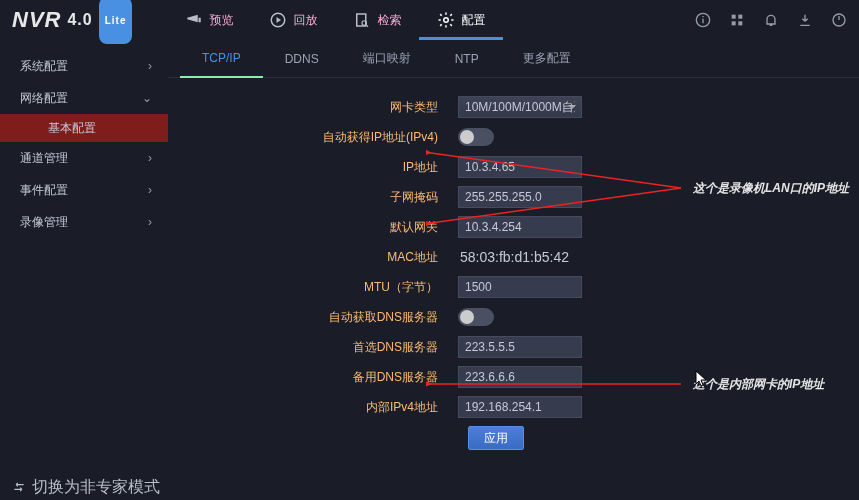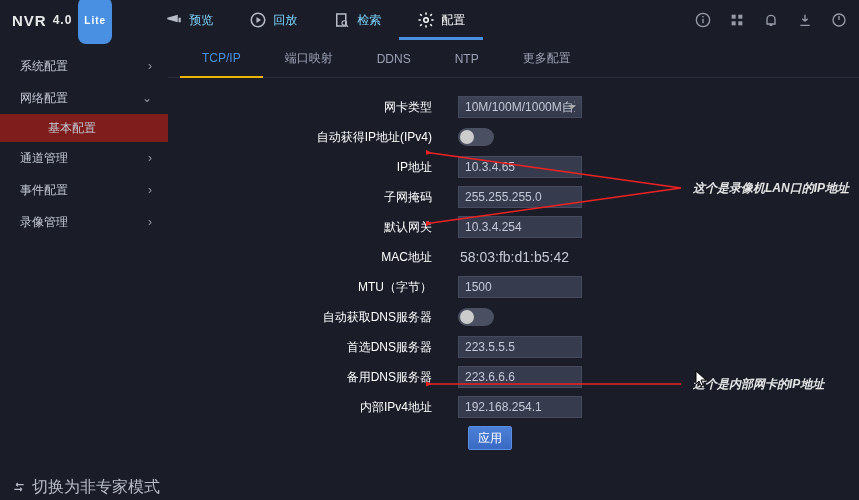--- a/index.html
+++ b/index.html
@@ -1,50 +1,50 @@
 <!DOCTYPE html>
 <html><head>
 <meta charset="utf-8">
 <style>
 *{margin:0;padding:0;box-sizing:border-box;}
 body{width:859px;height:500px;background:#1a1d28;font-family:"Microsoft YaHei",Arial,sans-serif;font-size:12px;color:#b8bcc8;overflow:hidden;position:relative;}
 .top-bar{height:40px;display:flex;align-items:center;padding:0 12px;background:#1a1d28;}
 .logo{color:#e8e8e8;font-weight:bold;letter-spacing:1px;display:flex;align-items:center;gap:6px;}
-.logo .nvr{font-size:15px;}
-.logo .ver{font-size:12px;text-align:center;}
+.logo .nvr{font-size:22px;font-style:italic;}
+.logo .ver{font-size:16px;text-align:center;}
 .logo .lite{background:#4a90e2;color:#fff;font-size:10px;padding:18px 6px;border-radius:8px;font-style:normal;}
 .nav{display:flex;margin-left:35px;gap:0;}
-.nav-item{display:flex;align-items:center;gap:6px;height:40px;padding:0 18px;color:#7dd3fc;cursor:pointer;position:relative;}
+.nav-item{display:flex;align-items:center;gap:6px;height:40px;padding:0 18px;color:#f9a8d4;cursor:pointer;position:relative;}
 .nav-item.active{color:#fff;}
 .nav-item.active::after{content:'';position:absolute;bottom:0;left:0;right:0;height:3px;background:#4a90e2;}
 .nav-ico{width:18px;height:18px;}
 .spacer{flex:1;}
 .top-actions{display:flex;gap:18px;align-items:center;}
 .top-ico{width:16px;height:16px;cursor:pointer;opacity:.8;}
 .main{display:flex;height:calc(100% - 26px - 40px);}
 .sidebar{width:168px;padding-top:10px;}
 .side-item{height:32px;display:flex;align-items:center;justify-content:space-between;padding:0 16px 0 20px;cursor:pointer;color:#c5c9d6;}
 .side-sub{padding-left:48px;height:28px;display:flex;align-items:center;cursor:pointer;color:#c5c9d6;font-size:12px;}
 .side-sub.active{background:#7f1d1d;}
 .chev{opacity:.7;}
 .content{flex:1;}
 .tabs{display:flex;height:38px;align-items:center;padding-left:12px;border-bottom:1px solid #2a2e3a;}
 .tab{padding:0 22px;height:38px;display:flex;align-items:center;cursor:pointer;color:#9ca2b5;font-size:12px;}
-.tab.active{color:#4a90e2;border-bottom:2px solid #eab308;margin-bottom:-1px;}
+.tab.active{color:#4a90e2;border-bottom:2px solid #86efac;margin-bottom:-1px;}
 .form{padding:18px 0 0 0;position:relative;}
 .row{display:flex;align-items:center;margin-bottom:8px;height:22px;}
-.lbl{width:290px;text-align:right;padding-right:26px;color:#ffffff;font-size:12px;}
+.lbl{width:290px;text-align:right;padding-right:20px;color:#fdba74;font-size:12px;}
 .sel,.inp{width:124px;height:22px;background:#363b4e;border:1px solid #454a5f;color:#c5c9d6;padding:0 6px;font-size:12px;}
 .sel{appearance:none;background:linear-gradient(#3d4255,#33384a);}
 .sel-wrap{position:relative;display:inline-block;}
 .sel-wrap::after{content:'';position:absolute;right:6px;top:9px;border-left:4px solid transparent;border-right:4px solid transparent;border-top:4px solid #aaa;pointer-events:none;}
 .toggle{width:36px;height:18px;background:#4a4f61;border-radius:9px;position:relative;cursor:pointer;}
 .toggle::after{content:'';position:absolute;width:14px;height:14px;background:#ccc;border-radius:50%;top:2px;left:2px;}
 .mac{color:#c5c9d6;font-size:14px;padding-left:2px;}
-.btn{width:44px;height:24px;background:linear-gradient(#4c7fd6,#3a6bc4);border:1px solid #5a8de4;color:#fff;font-size:12px;cursor:pointer;border-radius:2px;}
+.btn{width:56px;height:24px;background:linear-gradient(#4c7fd6,#3a6bc4);border:1px solid #5a8de4;color:#fff;font-size:12px;cursor:pointer;border-radius:2px;}
 .btn-row{display:flex;margin-top:8px;}
 .btn-row .lbl{width:300px;}
 .footer{position:absolute;bottom:0;left:0;height:26px;display:flex;align-items:center;padding-left:12px;color:#b8bcc8;font-size:16px;gap:6px;cursor:pointer;}
 .swap-ico{width:14px;height:14px;}
 
 .anno{position:absolute;pointer-events:none;}
 .anno-text{position:absolute;color:#e5e5e5;font-size:12px;font-weight:bold;white-space:nowrap;font-style:italic;}
 .cursor{position:absolute;left:695px;top:370px;}
 </style>
 </head>
@@ -137,24 +137,24 @@
       <span class="chev">›</span>
     </div>
   </div>
 
   <div class="content">
     <div class="tabs">
       <div class="tab active">
           <span>TCP/IP</span>
         </div>
       <div class="tab">
+          <span>DDNS</span>
+        </div>
+      <div class="tab">
           <span>端口映射</span>
-        </div>
-      <div class="tab">
-          <span>DDNS</span>
         </div>
       <div class="tab">
           <span>NTP</span>
         </div>
       <div class="tab">
           <span>更多配置</span>
         </div>
     </div>
 
     <div class="form">

